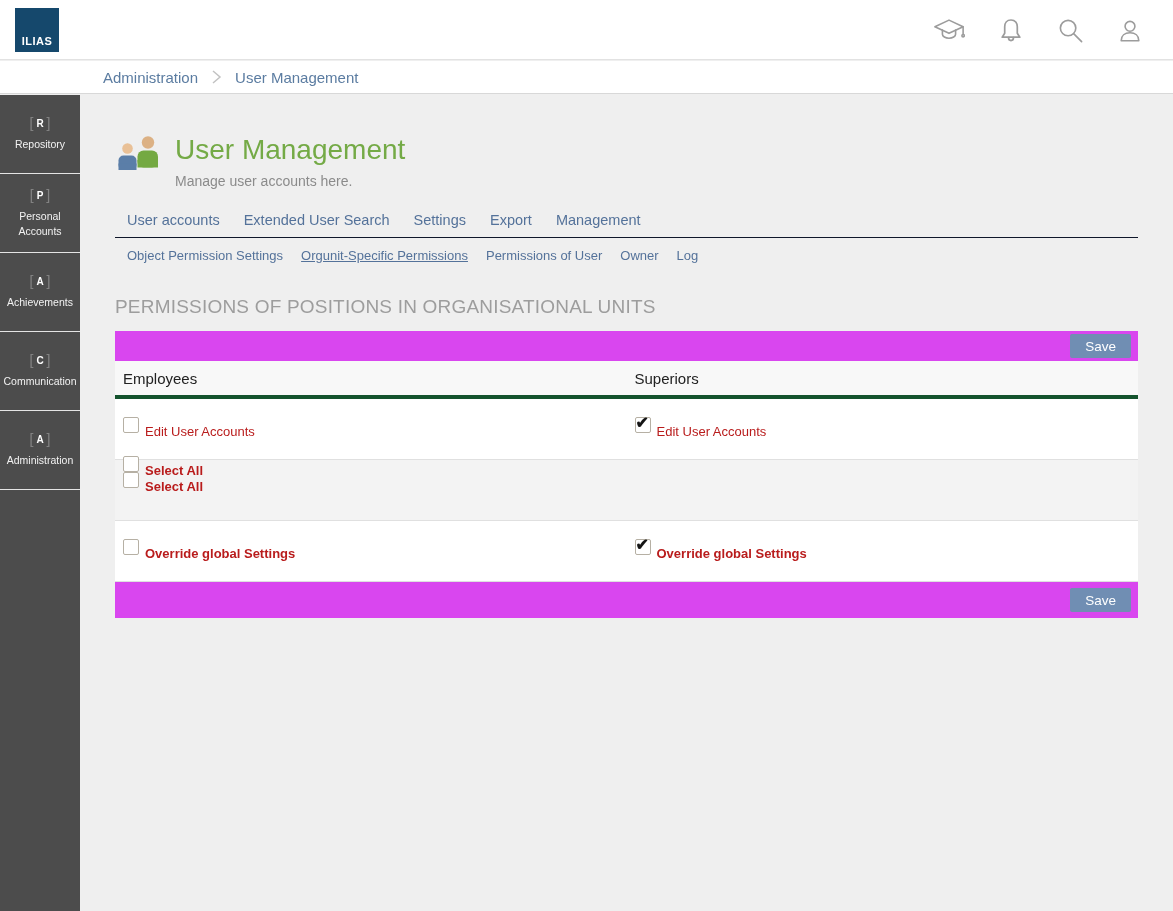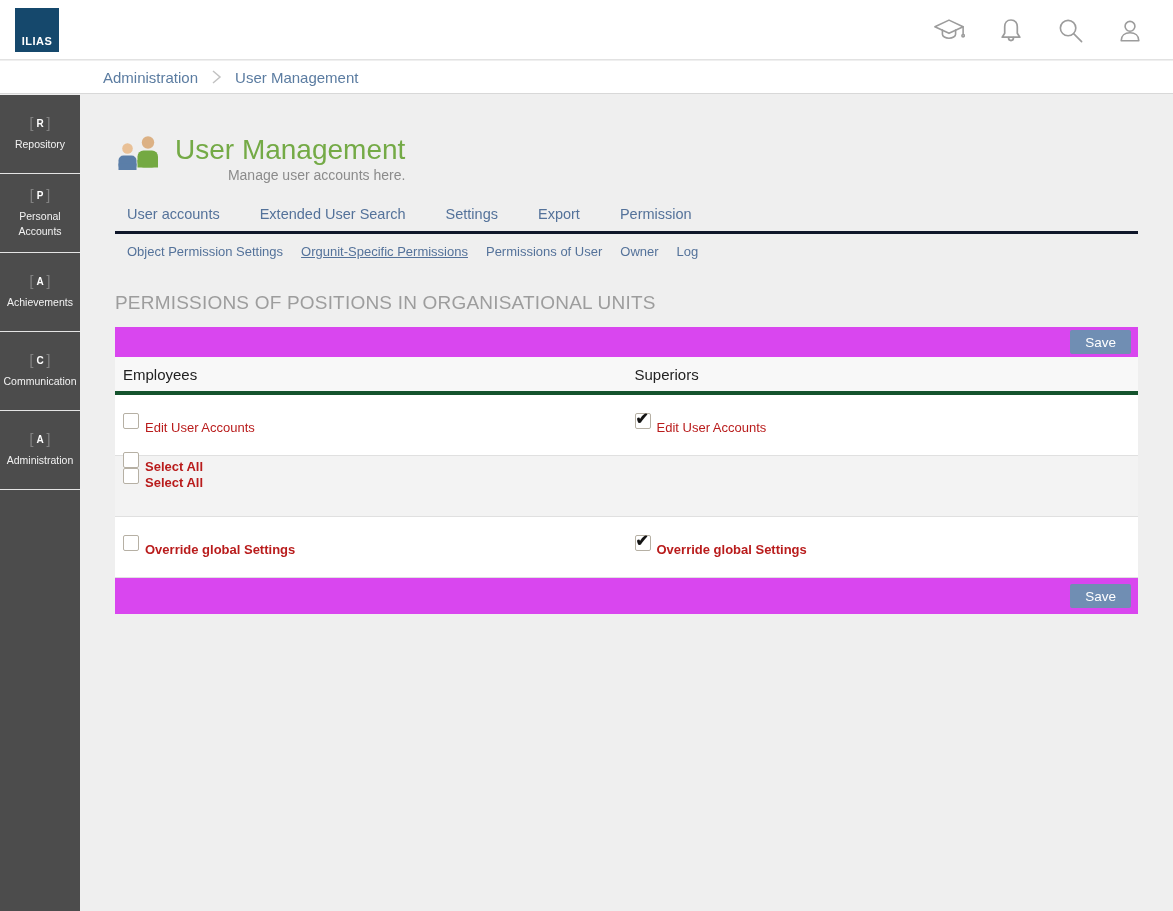--- a/index.html
+++ b/index.html
@@ -61,25 +61,25 @@
     color:#f2f2f2; font-size:10.5px; text-align:center; line-height:1.35;
     padding:0 4px;
   }
 
   
   .main { position:absolute; left:80px; top:95px; right:0; bottom:0; padding:0 35px; }
 
   .page-header { padding-top:39px; display:flex; align-items:flex-start; gap:12px; padding-left:2px; }
   .page-header .hdr-icon svg { display:block; }
   .page-title { font-size:28px; font-weight:400; color:#74aa46; line-height:1.15; }
-  .page-subtitle { font-size:14px; color:#8b8b8b; margin-top:1px;text-align:right; }
+  .page-subtitle { font-size:14px; color:#8b8b8b; margin-top:7px; }
 
   .tabs {
-    margin-top:23px; display:flex; gap:40px;
-    padding:0 0 9px 12px; border-bottom:3px solid #0f172a;
+    margin-top:23px; display:flex; gap:24px;
+    padding:0 0 9px 12px; border-bottom:1px solid #0f172a;
     font-size:14.5px;
   }
   .tab { color:#54729a; text-decoration:none; cursor:pointer; white-space:nowrap; }
 
   .subtabs { margin-top:10px; display:flex; gap:18px; padding-left:12px; font-size:13px; }
   .subtab { color:#54729a; text-decoration:none; cursor:pointer; white-space:nowrap; }
   .subtab.active { text-decoration:underline; }
 
   .section-title {
     margin-top:33px; font-size:19px; font-weight:400;
@@ -203,21 +203,21 @@
       <h1 class="page-title">User Management</h1>
       <div class="page-subtitle">Manage user accounts here.</div>
     </div>
   </div>
 
   <div class="tabs">
     <a class="tab">User accounts</a>
     <a class="tab">Extended User Search</a>
     <a class="tab">Settings</a>
     <a class="tab">Export</a>
-    <a class="tab">Permission</a>
+    <a class="tab">Management</a>
   </div>
 
   <div class="subtabs">
     <a class="subtab">Object Permission Settings</a>
     <a class="subtab active">Orgunit-Specific Permissions</a>
     <a class="subtab">Permissions of User</a>
     <a class="subtab">Owner</a>
     <a class="subtab">Log</a>
   </div>
 

